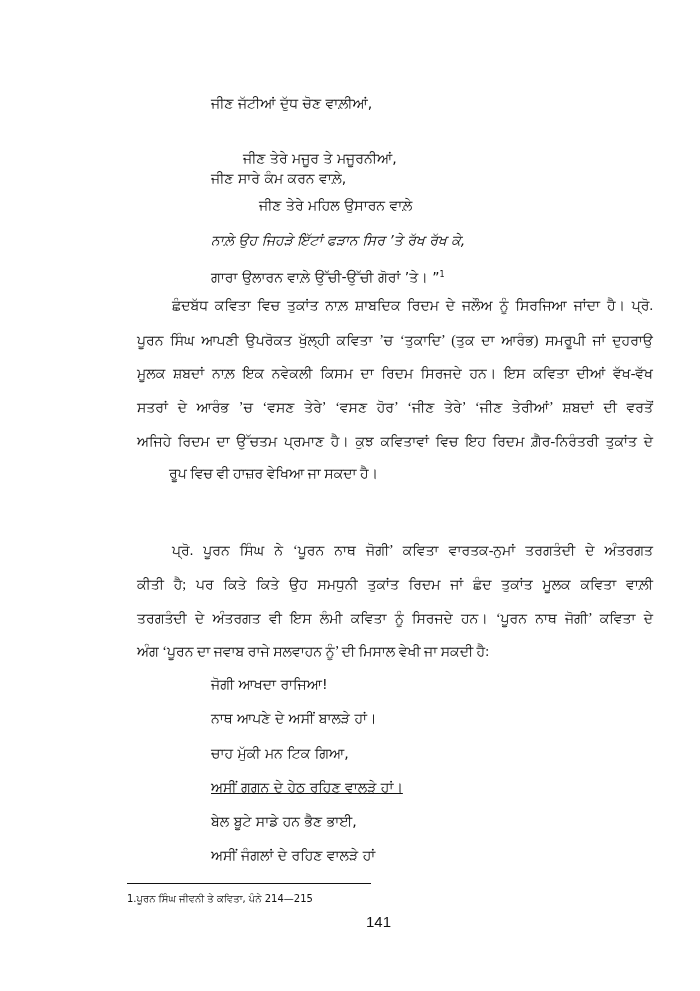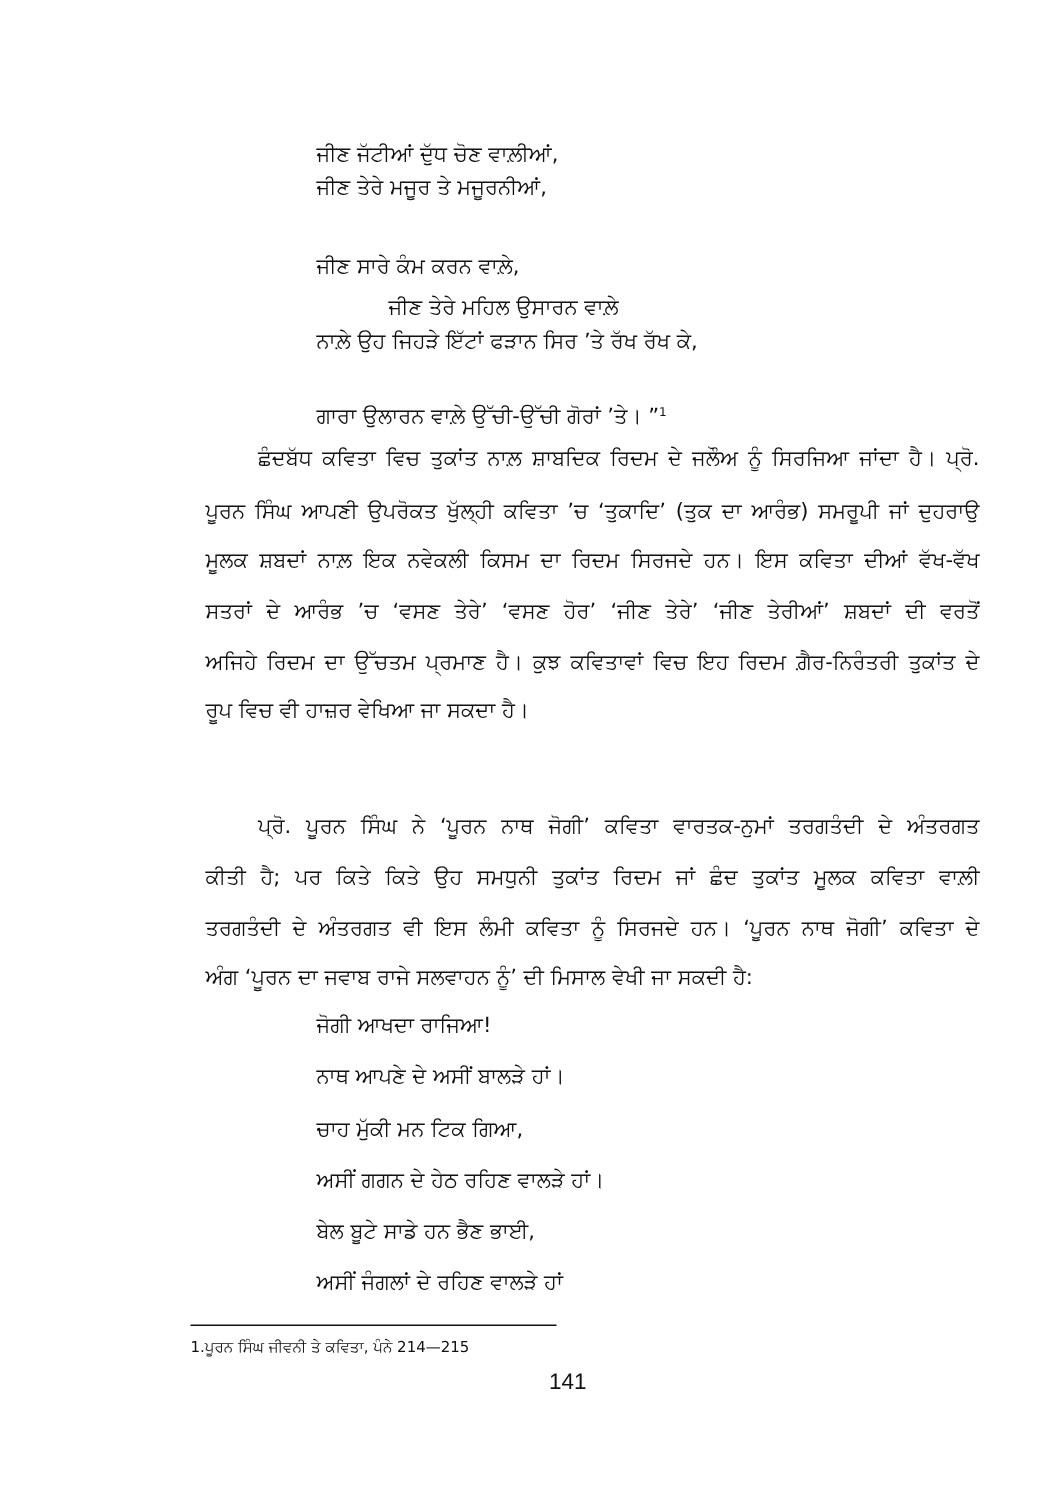--- a/index.html
+++ b/index.html
@@ -29,20 +29,21 @@
     }
     .para-line {
       position: absolute;
       left: 137px;
       width: 516px;
       font-size: 14px;
       line-height: 20px;
       white-space: nowrap;
       text-align: justify;
       text-align-last: justify;
+      font-family: Liberation Serif, serif;
     }
     .para-line.first {
       left: 172px;
       width: 481px;
     }
     .para-line.last {
       text-align-last: left;
     }
     .heading {
       position: absolute;
@@ -87,49 +88,49 @@
       vertical-align: 5px;
     }
   </style>
 </head>
 <body>
 
 <div class="page">
 
   <div>
     <div class="verse-line" style="top:93px;">ਜੀਣ ਜੱਟੀਆਂ ਦੁੱਧ ਚੋਣ ਵਾਲ਼ੀਆਂ,</div>
-    <div class="verse-line" style="top:115px;">ਜੀਣ ਤੇਰੇ ਮਜੂਰ ਤੇ ਮਜੂਰਨੀਆਂ,</div>
+    <div class="verse-line" style="top:148px;margin-left:32px;">ਜੀਣ ਤੇਰੇ ਮਜੂਰ ਤੇ ਮਜੂਰਨੀਆਂ,</div>
     <div class="verse-line" style="top:168px;">ਜੀਣ ਸਾਰੇ ਕੰਮ ਕਰਨ ਵਾਲ਼ੇ,</div>
     <div class="verse-line" style="top:195px;margin-left:48px;">ਜੀਣ ਤੇਰੇ ਮਹਿਲ ਉਸਾਰਨ ਵਾਲ਼ੇ</div>
-    <div class="verse-line" style="top:218px;">ਨਾਲ਼ੇ ਉਹ ਜਿਹੜੇ ਇੱਟਾਂ ਫੜਾਨ ਸਿਰ ’ਤੇ ਰੱਖ ਰੱਖ ਕੇ,</div>
+    <div class="verse-line" style="top:230px;font-style:italic;">ਨਾਲ਼ੇ ਉਹ ਜਿਹੜੇ ਇੱਟਾਂ ਫੜਾਨ ਸਿਰ ’ਤੇ ਰੱਖ ਰੱਖ ਕੇ,</div>
     <div class="verse-line" style="top:265px;"><span>ਗਾਰਾ ਉਲਾਰਨ ਵਾਲ਼ੇ ਉੱਚੀ-ਉੱਚੀ ਗੋਰਾਂ ’ਤੇ। ”</span><sup class="fnref">1</sup></div>
   </div>
 
   <div>
     <div class="para-line first" style="top:296px;">ਛੰਦਬੱਧ ਕਵਿਤਾ ਵਿਚ ਤੁਕਾਂਤ ਨਾਲ਼ ਸ਼ਾਬਦਿਕ ਰਿਦਮ ਦੇ ਜਲੌਅ ਨੂੰ ਸਿਰਜਿਆ ਜਾਂਦਾ ਹੈ। ਪ੍ਰੋ.</div>
     <div class="para-line" style="top:331px;">ਪੂਰਨ ਸਿੰਘ ਆਪਣੀ ਉਪਰੋਕਤ ਖੁੱਲ੍ਹੀ ਕਵਿਤਾ ’ਚ ‘ਤੁਕਾਦਿ’ (ਤੁਕ ਦਾ ਆਰੰਭ) ਸਮਰੂਪੀ ਜਾਂ ਦੁਹਰਾਉ</div>
     <div class="para-line" style="top:364px;">ਮੂਲਕ ਸ਼ਬਦਾਂ ਨਾਲ਼ ਇਕ ਨਵੇਕਲੀ ਕਿਸਮ ਦਾ ਰਿਦਮ ਸਿਰਜਦੇ ਹਨ। ਇਸ ਕਵਿਤਾ ਦੀਆਂ ਵੱਖ-ਵੱਖ</div>
     <div class="para-line" style="top:398px;">ਸਤਰਾਂ ਦੇ ਆਰੰਭ ’ਚ ‘ਵਸਣ ਤੇਰੇ’ ‘ਵਸਣ ਹੋਰ’ ‘ਜੀਣ ਤੇਰੇ’ ‘ਜੀਣ ਤੇਰੀਆਂ’ ਸ਼ਬਦਾਂ ਦੀ ਵਰਤੋਂ</div>
     <div class="para-line" style="top:432px;">ਅਜਿਹੇ ਰਿਦਮ ਦਾ ਉੱਚਤਮ ਪ੍ਰਮਾਣ ਹੈ। ਕੁਝ ਕਵਿਤਾਵਾਂ ਵਿਚ ਇਹ ਰਿਦਮ ਗ਼ੈਰ-ਨਿਰੰਤਰੀ ਤੁਕਾਂਤ ਦੇ</div>
-    <div class="para-line last" style="top:464px;">ਰੂਪ ਵਿਚ ਵੀ ਹਾਜ਼ਰ ਵੇਖਿਆ ਜਾ ਸਕਦਾ ਹੈ।</div>
+    <div class="para-line last" style="top:464px;margin-left:32px;">ਰੂਪ ਵਿਚ ਵੀ ਹਾਜ਼ਰ ਵੇਖਿਆ ਜਾ ਸਕਦਾ ਹੈ।</div>
   </div>
 
 
   <div>
     <div class="para-line first" style="top:541px;">ਪ੍ਰੋ. ਪੂਰਨ ਸਿੰਘ ਨੇ ‘ਪੂਰਨ ਨਾਥ ਜੋਗੀ’ ਕਵਿਤਾ ਵਾਰਤਕ-ਨੁਮਾਂ ਤਰਗਤੰਦੀ ਦੇ ਅੰਤਰਗਤ</div>
     <div class="para-line" style="top:575px;">ਕੀਤੀ ਹੈ; ਪਰ ਕਿਤੇ ਕਿਤੇ ਉਹ ਸਮਧੁਨੀ ਤੁਕਾਂਤ ਰਿਦਮ ਜਾਂ ਛੰਦ ਤੁਕਾਂਤ ਮੂਲਕ ਕਵਿਤਾ ਵਾਲ਼ੀ</div>
     <div class="para-line" style="top:609px;">ਤਰਗਤੰਦੀ ਦੇ ਅੰਤਰਗਤ ਵੀ ਇਸ ਲੰਮੀ ਕਵਿਤਾ ਨੂੰ ਸਿਰਜਦੇ ਹਨ। ‘ਪੂਰਨ ਨਾਥ ਜੋਗੀ’ ਕਵਿਤਾ ਦੇ</div>
     <div class="para-line last" style="top:642px;">ਅੰਗ ‘ਪੂਰਨ ਦਾ ਜਵਾਬ ਰਾਜੇ ਸਲਵਾਹਨ ਨੂੰ’ ਦੀ ਮਿਸਾਲ ਵੇਖੀ ਜਾ ਸਕਦੀ ਹੈ:</div>
   </div>
 
   <div>
     <div class="verse-line" style="top:674px;">ਜੋਗੀ ਆਖਦਾ ਰਾਜਿਆ!</div>
     <div class="verse-line" style="top:708px;">ਨਾਥ ਆਪਣੇ ਦੇ ਅਸੀਂ ਬਾਲੜੇ ਹਾਂ।</div>
     <div class="verse-line" style="top:743px;">ਚਾਹ ਮੁੱਕੀ ਮਨ ਟਿਕ ਗਿਆ,</div>
-    <div class="verse-line" style="top:777px;">ਅਸੀਂ ਗਗਨ ਦੇ ਹੇਠ ਰਹਿਣ ਵਾਲੜੇ ਹਾਂ।</div>
+    <div class="verse-line" style="top:777px;text-decoration:underline;">ਅਸੀਂ ਗਗਨ ਦੇ ਹੇਠ ਰਹਿਣ ਵਾਲੜੇ ਹਾਂ।</div>
     <div class="verse-line" style="top:811px;">ਬੇਲ ਬੂਟੇ ਸਾਡੇ ਹਨ ਭੈਣ ਭਾਈ,</div>
     <div class="verse-line" style="top:845px;">ਅਸੀਂ ਜੰਗਲਾਂ ਦੇ ਰਹਿਣ ਵਾਲੜੇ ਹਾਂ</div>
   </div>
 
   <div class="footnote-rule"></div>
   <div class="footnote">1.ਪੂਰਨ ਸਿੰਘ ਜੀਵਨੀ ਤੇ ਕਵਿਤਾ, ਪੰਨੇ 214—215</div>
 
   <div class="page-number">141</div>
 
 </div>

